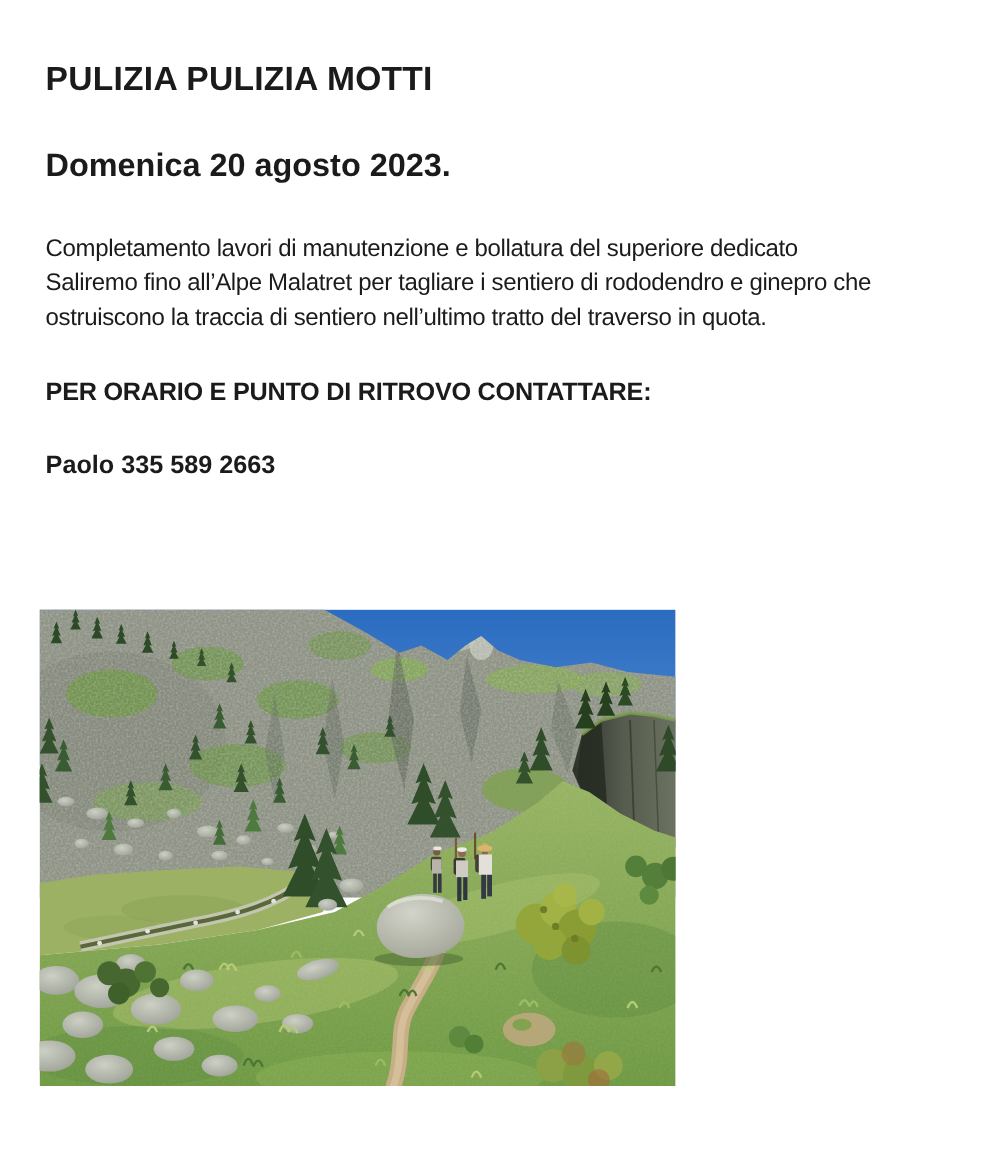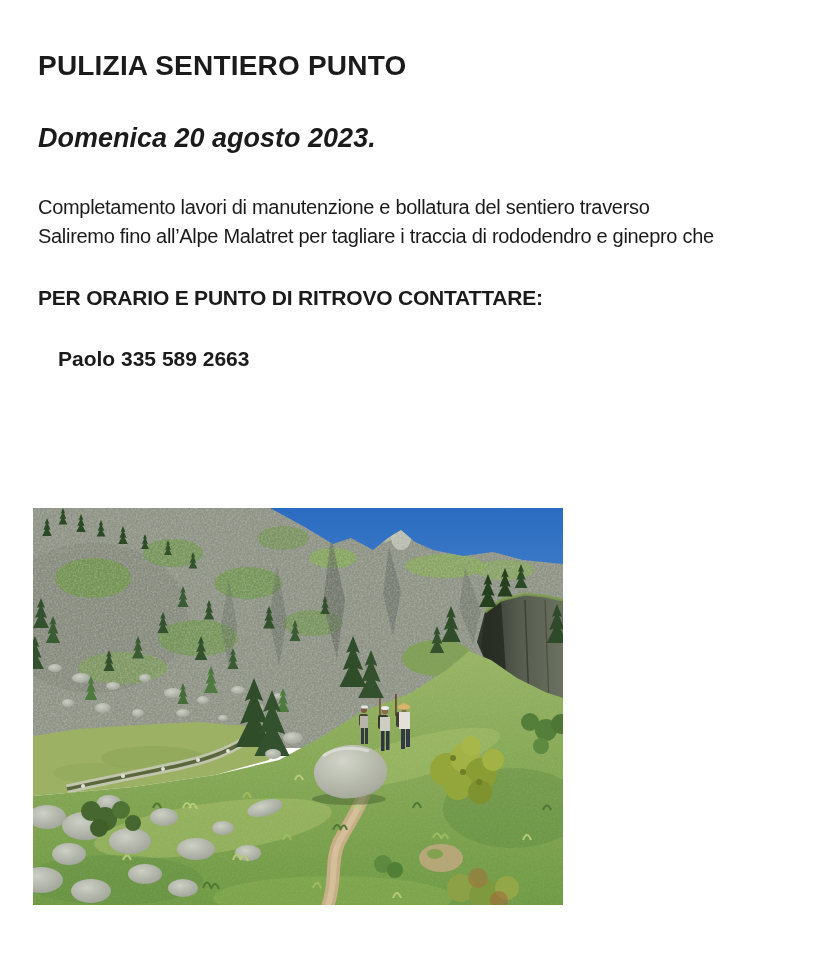--- a/index.html
+++ b/index.html
@@ -11,50 +11,51 @@
     font-family:"Liberation Sans","DejaVu Sans",sans-serif;
     color:#1b1b1b;
   }
   .content{padding:50px 30px 0 38px;}
   .title{
     font-size:28px;font-weight:700;letter-spacing:.2px;
     margin:0;line-height:1.15;
   }
   .date-heading{
     font-size:27px;font-weight:700;
-    margin:41px 0 0;line-height:1.15;font-style:italic;
+    margin:41px 0 0;line-height:1.15;
   }
   .body-text{margin-top:39px;font-size:20px;line-height:29px;letter-spacing:-.3px;}
   .body-text .line{white-space:nowrap;}
   .contact-heading{
     margin-top:32px;font-size:21px;font-weight:700;
     letter-spacing:-.2px;line-height:29px;white-space:nowrap;
   }
-  .contacts{margin-top:32px;font-size:21px;font-weight:700;line-height:30px;margin-left:20px;}
+  .contacts{margin-top:32px;font-size:21px;font-weight:700;line-height:30px;}
   .contacts .line{white-space:nowrap;}
   .photo{
     position:absolute;left:33px;top:508px;
     width:530px;height:397px;margin:0;padding:0;
     line-height:0;
   }
   .photo svg{display:block;}
 </style>
 </head>
 <body>
 
 <div class="page">
   <div class="content">
 
-    <h1 class="title">PULIZIA SENTIERO PUNTO</h1>
+    <h1 class="title">PULIZIA PULIZIA MOTTI</h1>
 
     <h2 class="date-heading">Domenica 20 agosto 2023.</h2>
 
     <div class="body-text">
-      <div class="line">Completamento lavori di manutenzione e bollatura del sentiero traverso</div>
-      <div class="line">Saliremo fino all’Alpe Malatret per tagliare i traccia di rododendro e ginepro che</div>
+      <div class="line">Completamento lavori di manutenzione e bollatura del superiore dedicato</div>
+      <div class="line">Saliremo fino all’Alpe Malatret per tagliare i sentiero di rododendro e ginepro che</div>
+      <div class="line">ostruiscono la traccia di sentiero nell’ultimo tratto del traverso in quota.</div>
     </div>
 
     <div class="contact-heading">PER ORARIO E PUNTO DI RITROVO CONTATTARE:</div>
 
     <div class="contacts">
       <div class="line">Paolo 335 589 2663</div>
     </div>
   </div>
 
   <figure class="photo">

